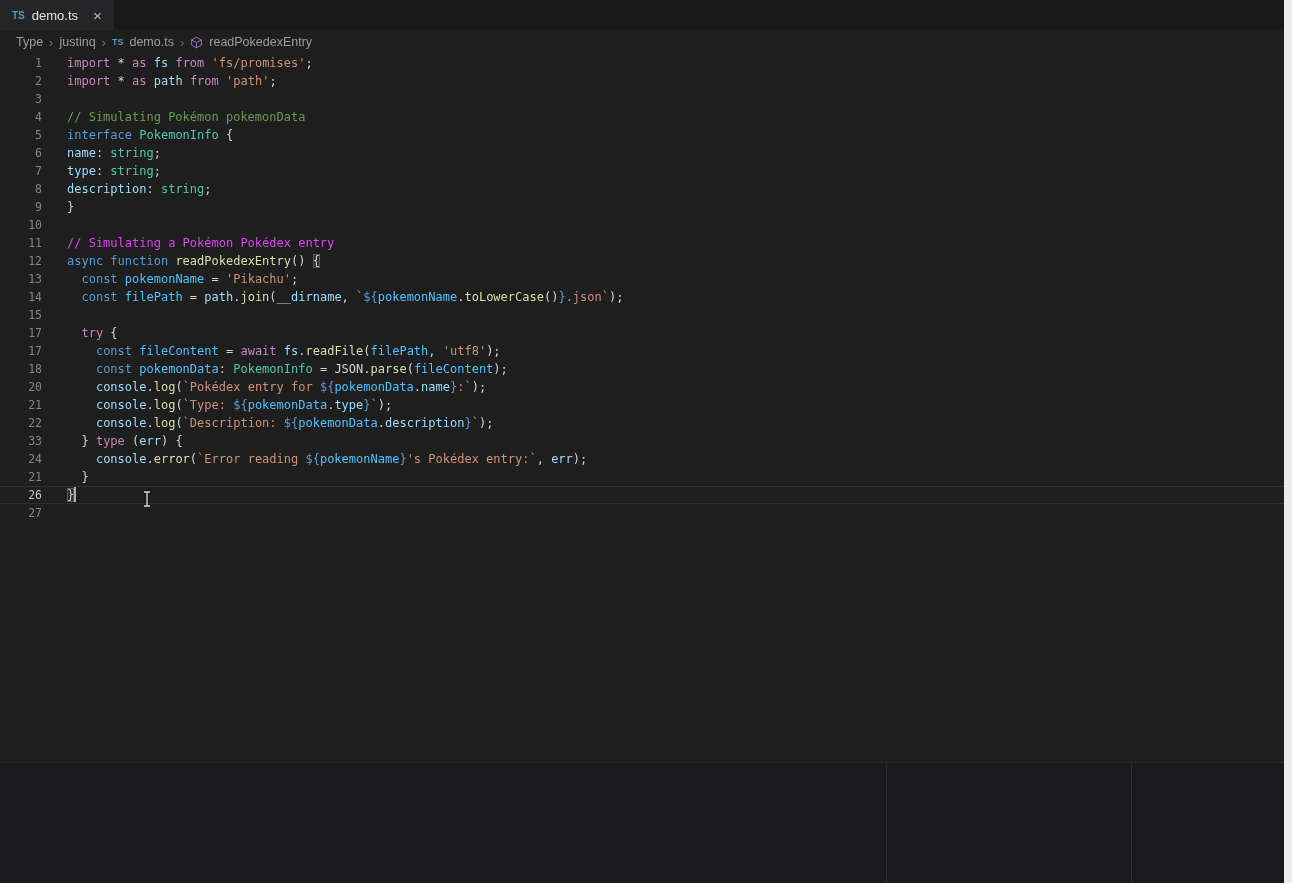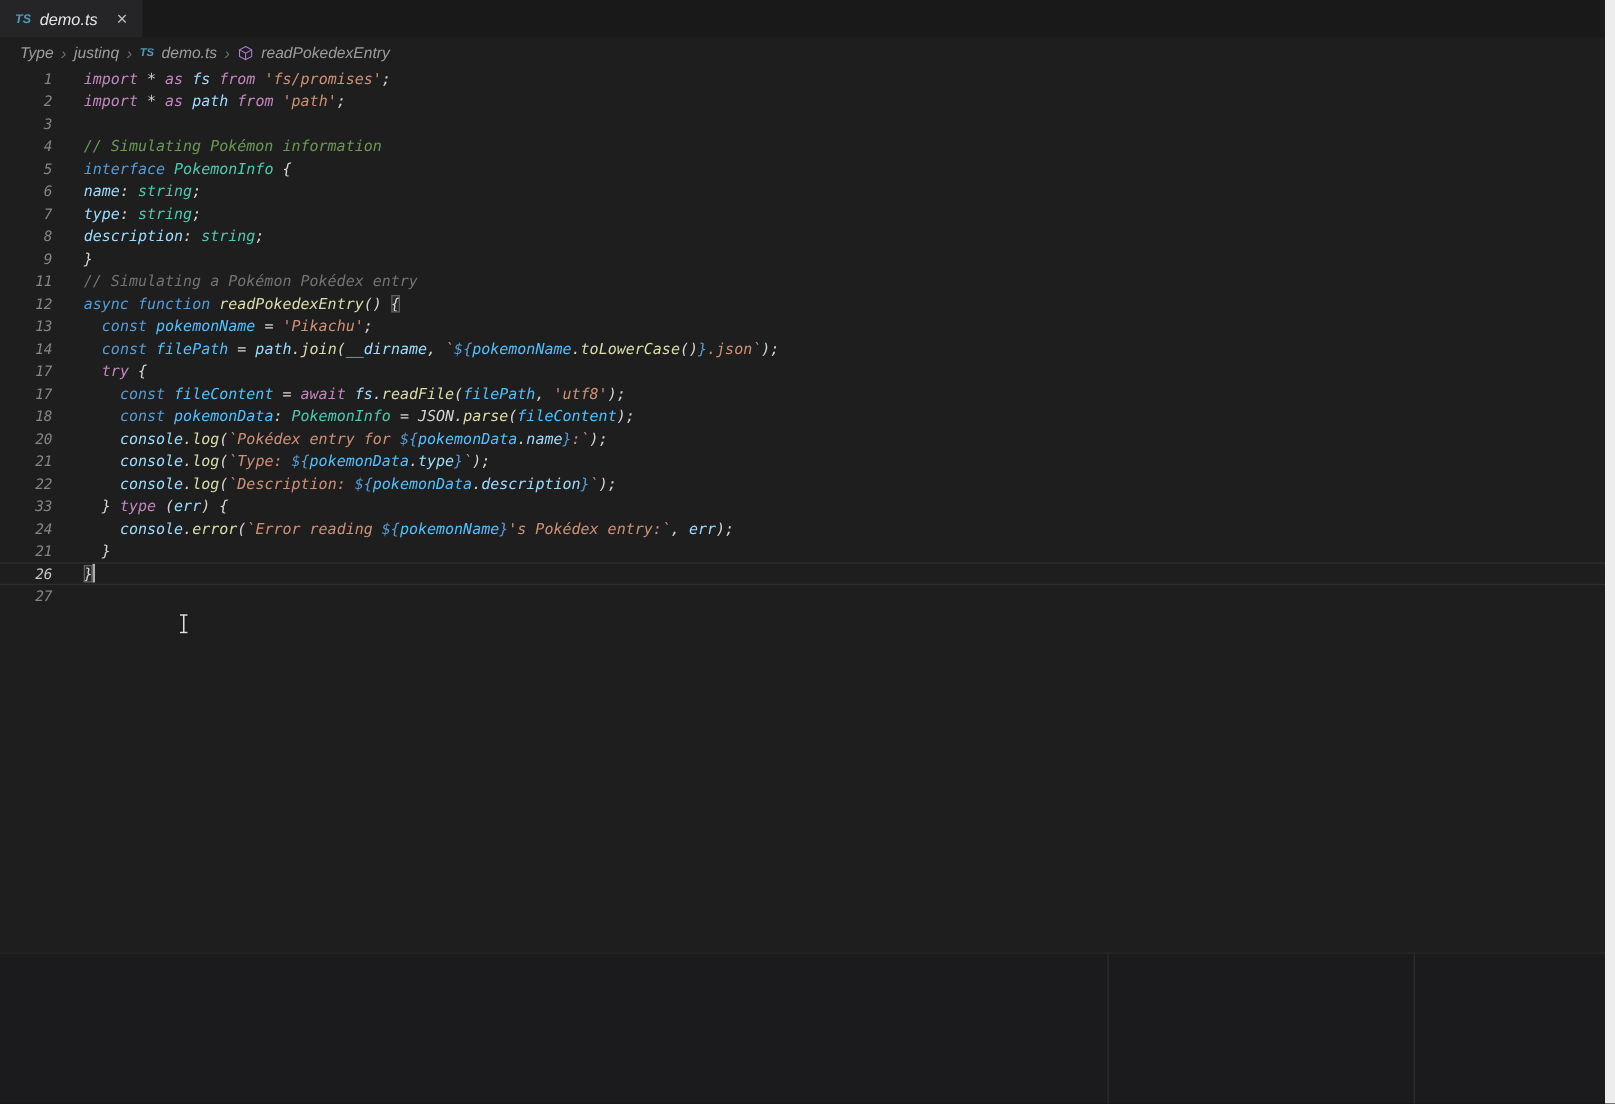--- a/index.html
+++ b/index.html
@@ -1,19 +1,19 @@
 <!DOCTYPE html>
 <html><head>
 <meta charset="utf-8">
 <style>
   * { margin:0; padding:0; box-sizing:border-box; }
   html,body { background:#111; }
   body { font-family:"Liberation Sans", sans-serif; }
 
-  .window { position:relative; width:1292px; height:883px; background:#1e1e1e; overflow:hidden;font-style:italic; }
+  .window { position:relative; width:1292px; height:883px; background:#1e1e1e; overflow:hidden; }
 
   
   .tab-bar { height:30px; background:#191919; display:flex; align-items:stretch; }
   .tab { display:flex; align-items:center; gap:7px; padding:0 12px; background:#252527; cursor:pointer; }
   .ts-icon { font-size:10px; font-weight:bold; letter-spacing:0; }
   .tab-label { font-size:13px; color:#e4e4e4; }
   .tab-close { font-size:15px; color:#bdbdbd; margin-left:8px; line-height:1; }
 
   
   .breadcrumb { height:24px; display:flex; align-items:center; padding-left:16px; gap:6px;
@@ -76,30 +76,32 @@
       </svg>
     </span>
     <span class="bc-item">readPokedexEntry</span>
   </div>
 
   <div class="editor">
     <div id="code-lines">
         <div class="code-line"><span class="line-num">1</span><span class="line-content"><span style="color: rgb(197, 134, 192);">import</span><span style="color: rgb(212, 212, 212);"> * </span><span style="color: rgb(197, 134, 192);">as</span><span style="color: rgb(212, 212, 212);"> </span><span style="color: rgb(156, 220, 254);">fs</span><span style="color: rgb(212, 212, 212);"> </span><span style="color: rgb(197, 134, 192);">from</span><span style="color: rgb(212, 212, 212);"> </span><span style="color: rgb(206, 145, 120);">'fs/promises'</span><span style="color: rgb(212, 212, 212);">;</span></span></div>
         <div class="code-line"><span class="line-num">2</span><span class="line-content"><span style="color: rgb(197, 134, 192);">import</span><span style="color: rgb(212, 212, 212);"> * </span><span style="color: rgb(197, 134, 192);">as</span><span style="color: rgb(212, 212, 212);"> </span><span style="color: rgb(156, 220, 254);">path</span><span style="color: rgb(212, 212, 212);"> </span><span style="color: rgb(197, 134, 192);">from</span><span style="color: rgb(212, 212, 212);"> </span><span style="color: rgb(206, 145, 120);">'path'</span><span style="color: rgb(212, 212, 212);">;</span></span></div>
         <div class="code-line"><span class="line-num">3</span><span class="line-content"></span></div>
-        <div class="code-line"><span class="line-num">4</span><span class="line-content"><span style="color: rgb(106, 153, 85);">// Simulating Pokémon information</span></span></div>
+        <div class="code-line"><span class="line-num">4</span><span class="line-content"><span style="color: rgb(106, 153, 85);">// Simulating Pokémon pokemonData</span></span></div>
         <div class="code-line"><span class="line-num">5</span><span class="line-content"><span style="color: rgb(86, 156, 214);">interface</span><span style="color: rgb(212, 212, 212);"> </span><span style="color: rgb(78, 201, 176);">PokemonInfo</span><span style="color: rgb(212, 212, 212);"> {</span></span></div>
         <div class="code-line"><span class="line-num">6</span><span class="line-content"><span style="color: rgb(156, 220, 254);">name</span><span style="color: rgb(212, 212, 212);">: </span><span style="color: rgb(78, 201, 176);">string</span><span style="color: rgb(212, 212, 212);">;</span></span></div>
         <div class="code-line"><span class="line-num">7</span><span class="line-content"><span style="color: rgb(156, 220, 254);">type</span><span style="color: rgb(212, 212, 212);">: </span><span style="color: rgb(78, 201, 176);">string</span><span style="color: rgb(212, 212, 212);">;</span></span></div>
         <div class="code-line"><span class="line-num">8</span><span class="line-content"><span style="color: rgb(156, 220, 254);">description</span><span style="color: rgb(212, 212, 212);">: </span><span style="color: rgb(78, 201, 176);">string</span><span style="color: rgb(212, 212, 212);">;</span></span></div>
         <div class="code-line"><span class="line-num">9</span><span class="line-content"><span style="color: rgb(212, 212, 212);">}</span></span></div>
-        <div class="code-line"><span class="line-num">11</span><span class="line-content"><span style="color: #737373; margin-top: 32px;">// Simulating a Pokémon Pokédex entry</span></span></div>
+        <div class="code-line"><span class="line-num">10</span><span class="line-content"></span></div>
+        <div class="code-line"><span class="line-num">11</span><span class="line-content"><span style="color: #d946ef; margin-top: 32px;">// Simulating a Pokémon Pokédex entry</span></span></div>
         <div class="code-line"><span class="line-num">12</span><span class="line-content"><span style="color: rgb(86, 156, 214);">async</span><span style="color: rgb(212, 212, 212);"> </span><span style="color: rgb(86, 156, 214);">function</span><span style="color: rgb(212, 212, 212);"> </span><span style="color: rgb(220, 220, 170);">readPokedexEntry</span><span style="color: rgb(212, 212, 212);">() </span><span class="bracket-match" style="color: rgb(212, 212, 212);">{</span></span></div>
         <div class="code-line"><span class="line-num">13</span><span class="line-content"><span style="color: rgb(212, 212, 212);">  </span><span style="color: rgb(86, 156, 214);">const</span><span style="color: rgb(212, 212, 212);"> </span><span style="color: rgb(79, 193, 255);">pokemonName</span><span style="color: rgb(212, 212, 212);"> = </span><span style="color: rgb(206, 145, 120);">'Pikachu'</span><span style="color: rgb(212, 212, 212);">;</span></span></div>
         <div class="code-line"><span class="line-num">14</span><span class="line-content"><span style="color: rgb(212, 212, 212);">  </span><span style="color: rgb(86, 156, 214);">const</span><span style="color: rgb(212, 212, 212);"> </span><span style="color: rgb(79, 193, 255);">filePath</span><span style="color: rgb(212, 212, 212);"> = </span><span style="color: rgb(156, 220, 254);">path</span><span style="color: rgb(212, 212, 212);">.</span><span style="color: rgb(220, 220, 170);">join</span><span style="color: rgb(212, 212, 212);">(</span><span style="color: rgb(156, 220, 254);">__dirname</span><span style="color: rgb(212, 212, 212);">, </span><span style="color: rgb(206, 145, 120);">`</span><span style="color: rgb(86, 156, 214);">${</span><span style="color: rgb(79, 193, 255);">pokemonName</span><span style="color: rgb(212, 212, 212);">.</span><span style="color: rgb(220, 220, 170);">toLowerCase</span><span style="color: rgb(212, 212, 212);">()</span><span style="color: rgb(86, 156, 214);">}</span><span style="color: rgb(206, 145, 120);">.json`</span><span style="color: rgb(212, 212, 212);">);</span></span></div>
+        <div class="code-line"><span class="line-num">15</span><span class="line-content"></span></div>
         <div class="code-line"><span class="line-num">17</span><span class="line-content"><span style="color: rgb(212, 212, 212);">  </span><span style="color: rgb(197, 134, 192);">try</span><span style="color: rgb(212, 212, 212);"> {</span></span></div>
         <div class="code-line"><span class="line-num">17</span><span class="line-content"><span style="color: rgb(212, 212, 212);">    </span><span style="color: rgb(86, 156, 214);">const</span><span style="color: rgb(212, 212, 212);"> </span><span style="color: rgb(79, 193, 255);">fileContent</span><span style="color: rgb(212, 212, 212);"> = </span><span style="color: rgb(197, 134, 192);">await</span><span style="color: rgb(212, 212, 212);"> </span><span style="color: rgb(156, 220, 254);">fs</span><span style="color: rgb(212, 212, 212);">.</span><span style="color: rgb(220, 220, 170);">readFile</span><span style="color: rgb(212, 212, 212);">(</span><span style="color: rgb(79, 193, 255);">filePath</span><span style="color: rgb(212, 212, 212);">, </span><span style="color: rgb(206, 145, 120);">'utf8'</span><span style="color: rgb(212, 212, 212);">);</span></span></div>
         <div class="code-line"><span class="line-num">18</span><span class="line-content"><span style="color: rgb(212, 212, 212);">    </span><span style="color: rgb(86, 156, 214);">const</span><span style="color: rgb(212, 212, 212);"> </span><span style="color: rgb(79, 193, 255);">pokemonData</span><span style="color: rgb(212, 212, 212);">: </span><span style="color: rgb(78, 201, 176);">PokemonInfo</span><span style="color: rgb(212, 212, 212);"> = </span><span style="color: rgb(212, 212, 212);">JSON</span><span style="color: rgb(212, 212, 212);">.</span><span style="color: rgb(220, 220, 170);">parse</span><span style="color: rgb(212, 212, 212);">(</span><span style="color: rgb(79, 193, 255);">fileContent</span><span style="color: rgb(212, 212, 212);">);</span></span></div>
         <div class="code-line"><span class="line-num">20</span><span class="line-content"><span style="color: rgb(212, 212, 212);">    </span><span style="color: rgb(156, 220, 254);">console</span><span style="color: rgb(212, 212, 212);">.</span><span style="color: rgb(220, 220, 170);">log</span><span style="color: rgb(212, 212, 212);">(</span><span style="color: rgb(206, 145, 120);">`Pokédex entry for </span><span style="color: rgb(86, 156, 214);">${</span><span style="color: rgb(79, 193, 255);">pokemonData</span><span style="color: rgb(212, 212, 212);">.</span><span style="color: rgb(156, 220, 254);">name</span><span style="color: rgb(86, 156, 214);">}</span><span style="color: rgb(206, 145, 120);">:`</span><span style="color: rgb(212, 212, 212);">);</span></span></div>
         <div class="code-line"><span class="line-num">21</span><span class="line-content"><span style="color: rgb(212, 212, 212);">    </span><span style="color: rgb(156, 220, 254);">console</span><span style="color: rgb(212, 212, 212);">.</span><span style="color: rgb(220, 220, 170);">log</span><span style="color: rgb(212, 212, 212);">(</span><span style="color: rgb(206, 145, 120);">`Type: </span><span style="color: rgb(86, 156, 214);">${</span><span style="color: rgb(79, 193, 255);">pokemonData</span><span style="color: rgb(212, 212, 212);">.</span><span style="color: rgb(156, 220, 254);">type</span><span style="color: rgb(86, 156, 214);">}</span><span style="color: rgb(206, 145, 120);">`</span><span style="color: rgb(212, 212, 212);">);</span></span></div>
         <div class="code-line"><span class="line-num">22</span><span class="line-content"><span style="color: rgb(212, 212, 212);">    </span><span style="color: rgb(156, 220, 254);">console</span><span style="color: rgb(212, 212, 212);">.</span><span style="color: rgb(220, 220, 170);">log</span><span style="color: rgb(212, 212, 212);">(</span><span style="color: rgb(206, 145, 120);">`Description: </span><span style="color: rgb(86, 156, 214);">${</span><span style="color: rgb(79, 193, 255);">pokemonData</span><span style="color: rgb(212, 212, 212);">.</span><span style="color: rgb(156, 220, 254);">description</span><span style="color: rgb(86, 156, 214);">}</span><span style="color: rgb(206, 145, 120);">`</span><span style="color: rgb(212, 212, 212);">);</span></span></div>
         <div class="code-line"><span class="line-num">33</span><span class="line-content"><span style="color: rgb(212, 212, 212);">  } </span><span style="color: rgb(197, 134, 192);">type</span><span style="color: rgb(212, 212, 212);"> (</span><span style="color: rgb(156, 220, 254);">err</span><span style="color: rgb(212, 212, 212);">) {</span></span></div>
         <div class="code-line"><span class="line-num">24</span><span class="line-content"><span style="color: rgb(212, 212, 212);">    </span><span style="color: rgb(156, 220, 254);">console</span><span style="color: rgb(212, 212, 212);">.</span><span style="color: rgb(220, 220, 170);">error</span><span style="color: rgb(212, 212, 212);">(</span><span style="color: rgb(206, 145, 120);">`Error reading </span><span style="color: rgb(86, 156, 214);">${</span><span style="color: rgb(79, 193, 255);">pokemonName</span><span style="color: rgb(86, 156, 214);">}</span><span style="color: rgb(206, 145, 120);">'s Pokédex entry:`</span><span style="color: rgb(212, 212, 212);">, </span><span style="color: rgb(156, 220, 254);">err</span><span style="color: rgb(212, 212, 212);">);</span></span></div>
         <div class="code-line"><span class="line-num">21</span><span class="line-content"><span style="color: rgb(212, 212, 212);">  }</span></span></div>
         <div class="code-line active"><span class="line-num">26</span><span class="line-content"><span class="bracket-match" style="color: rgb(212, 212, 212);">}</span><span class="caret"></span></span></div>

